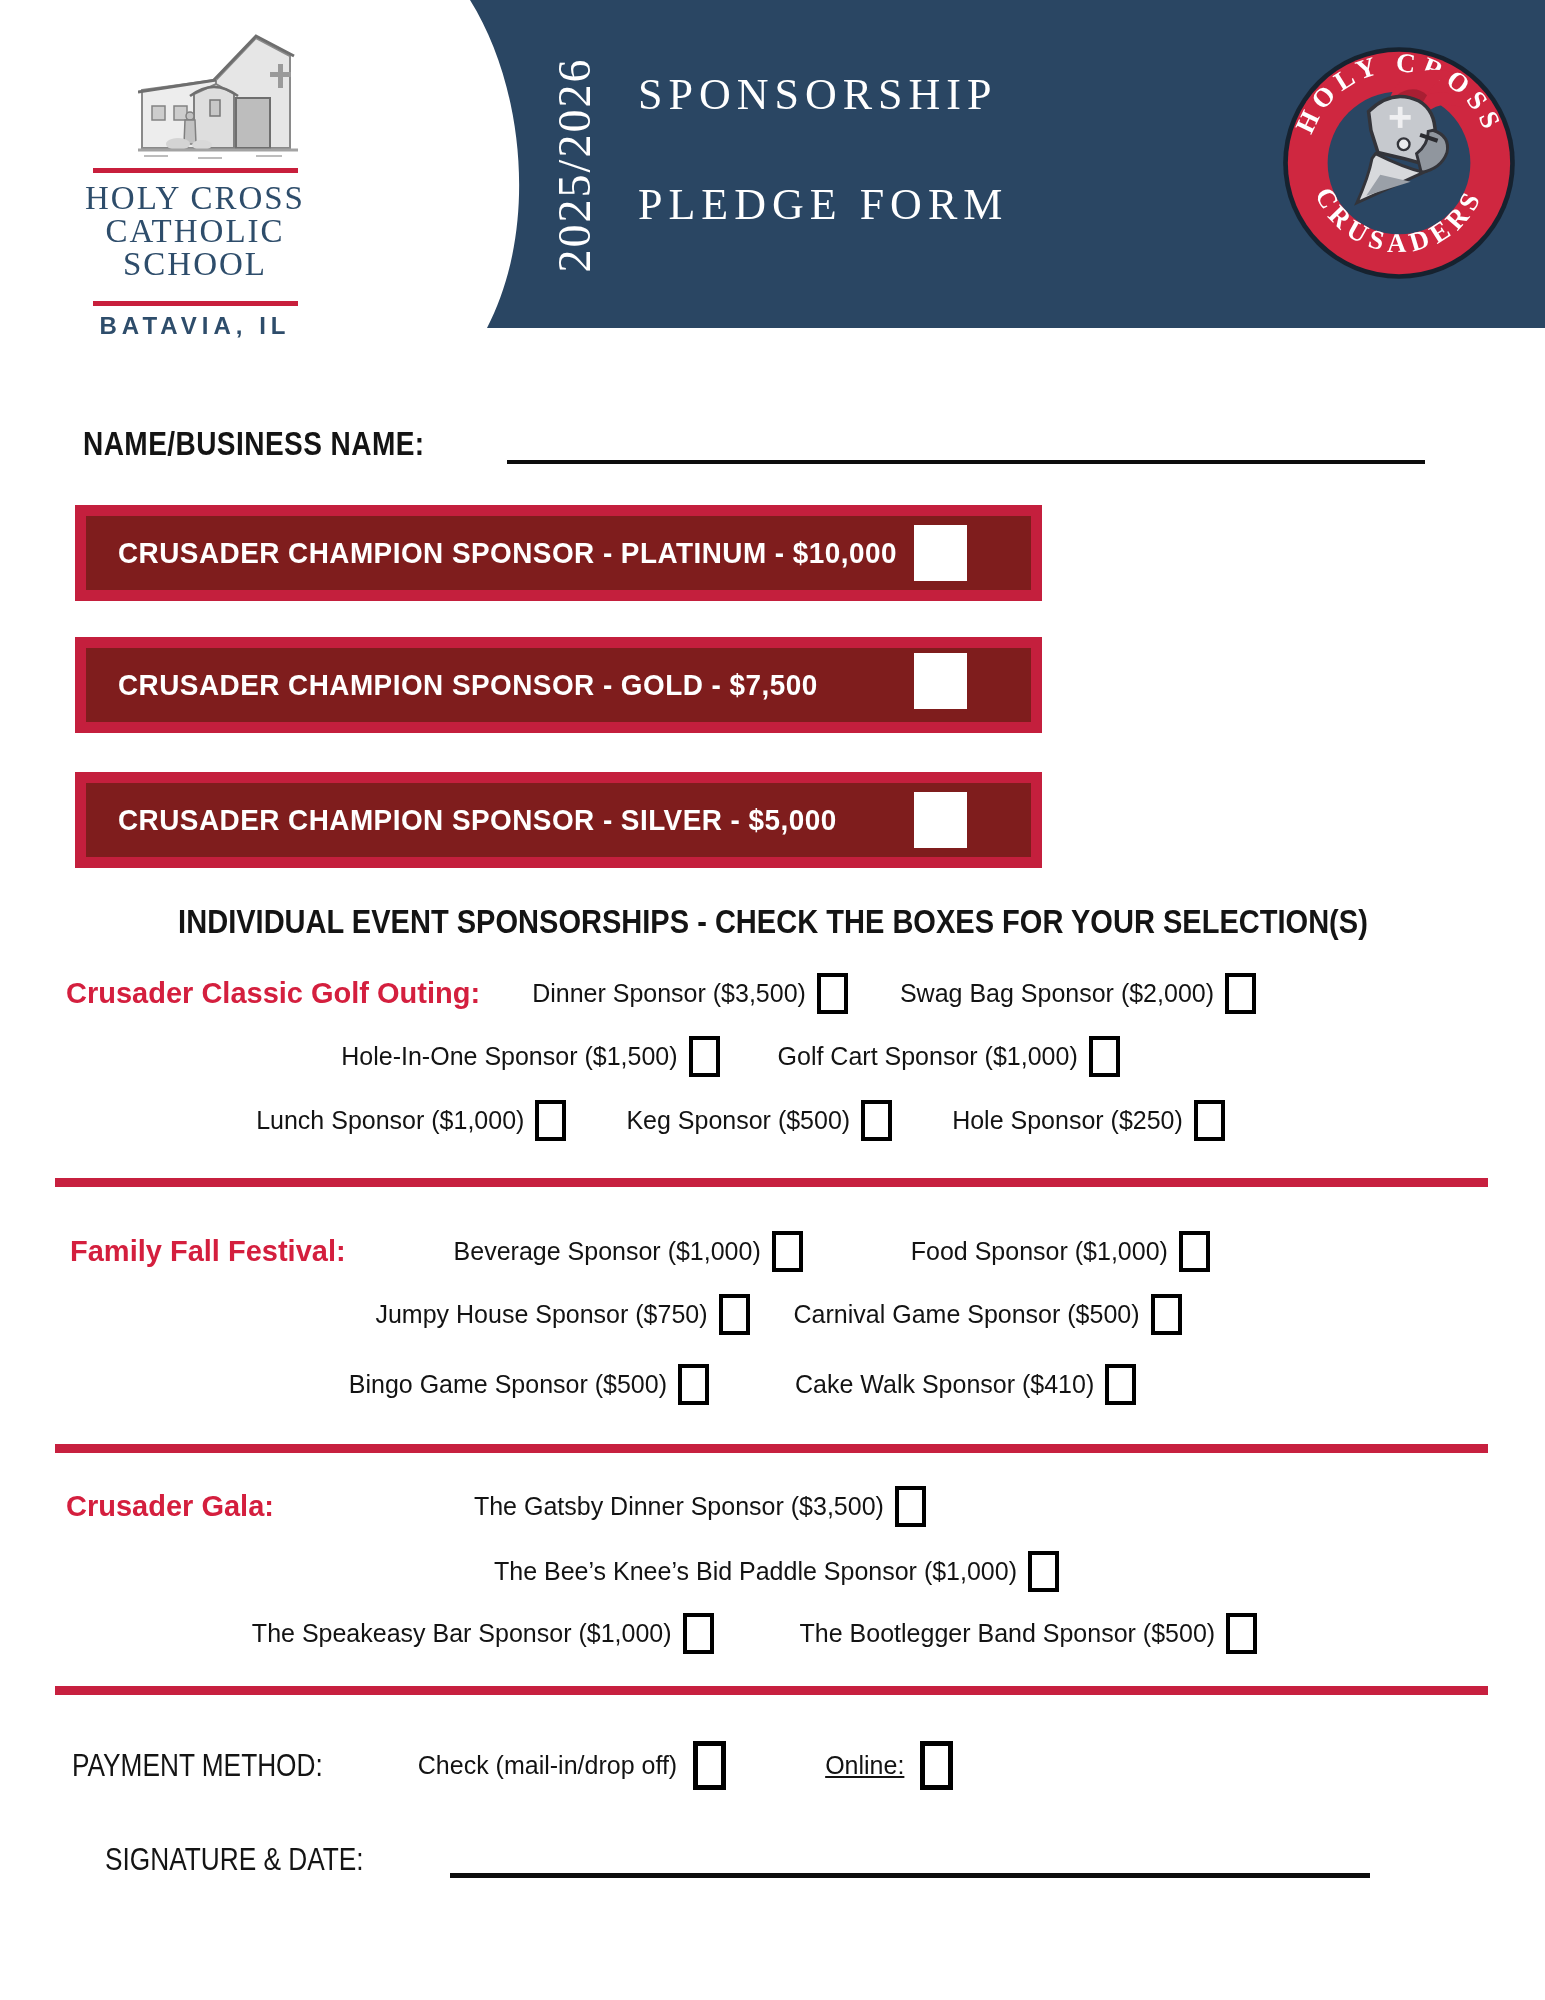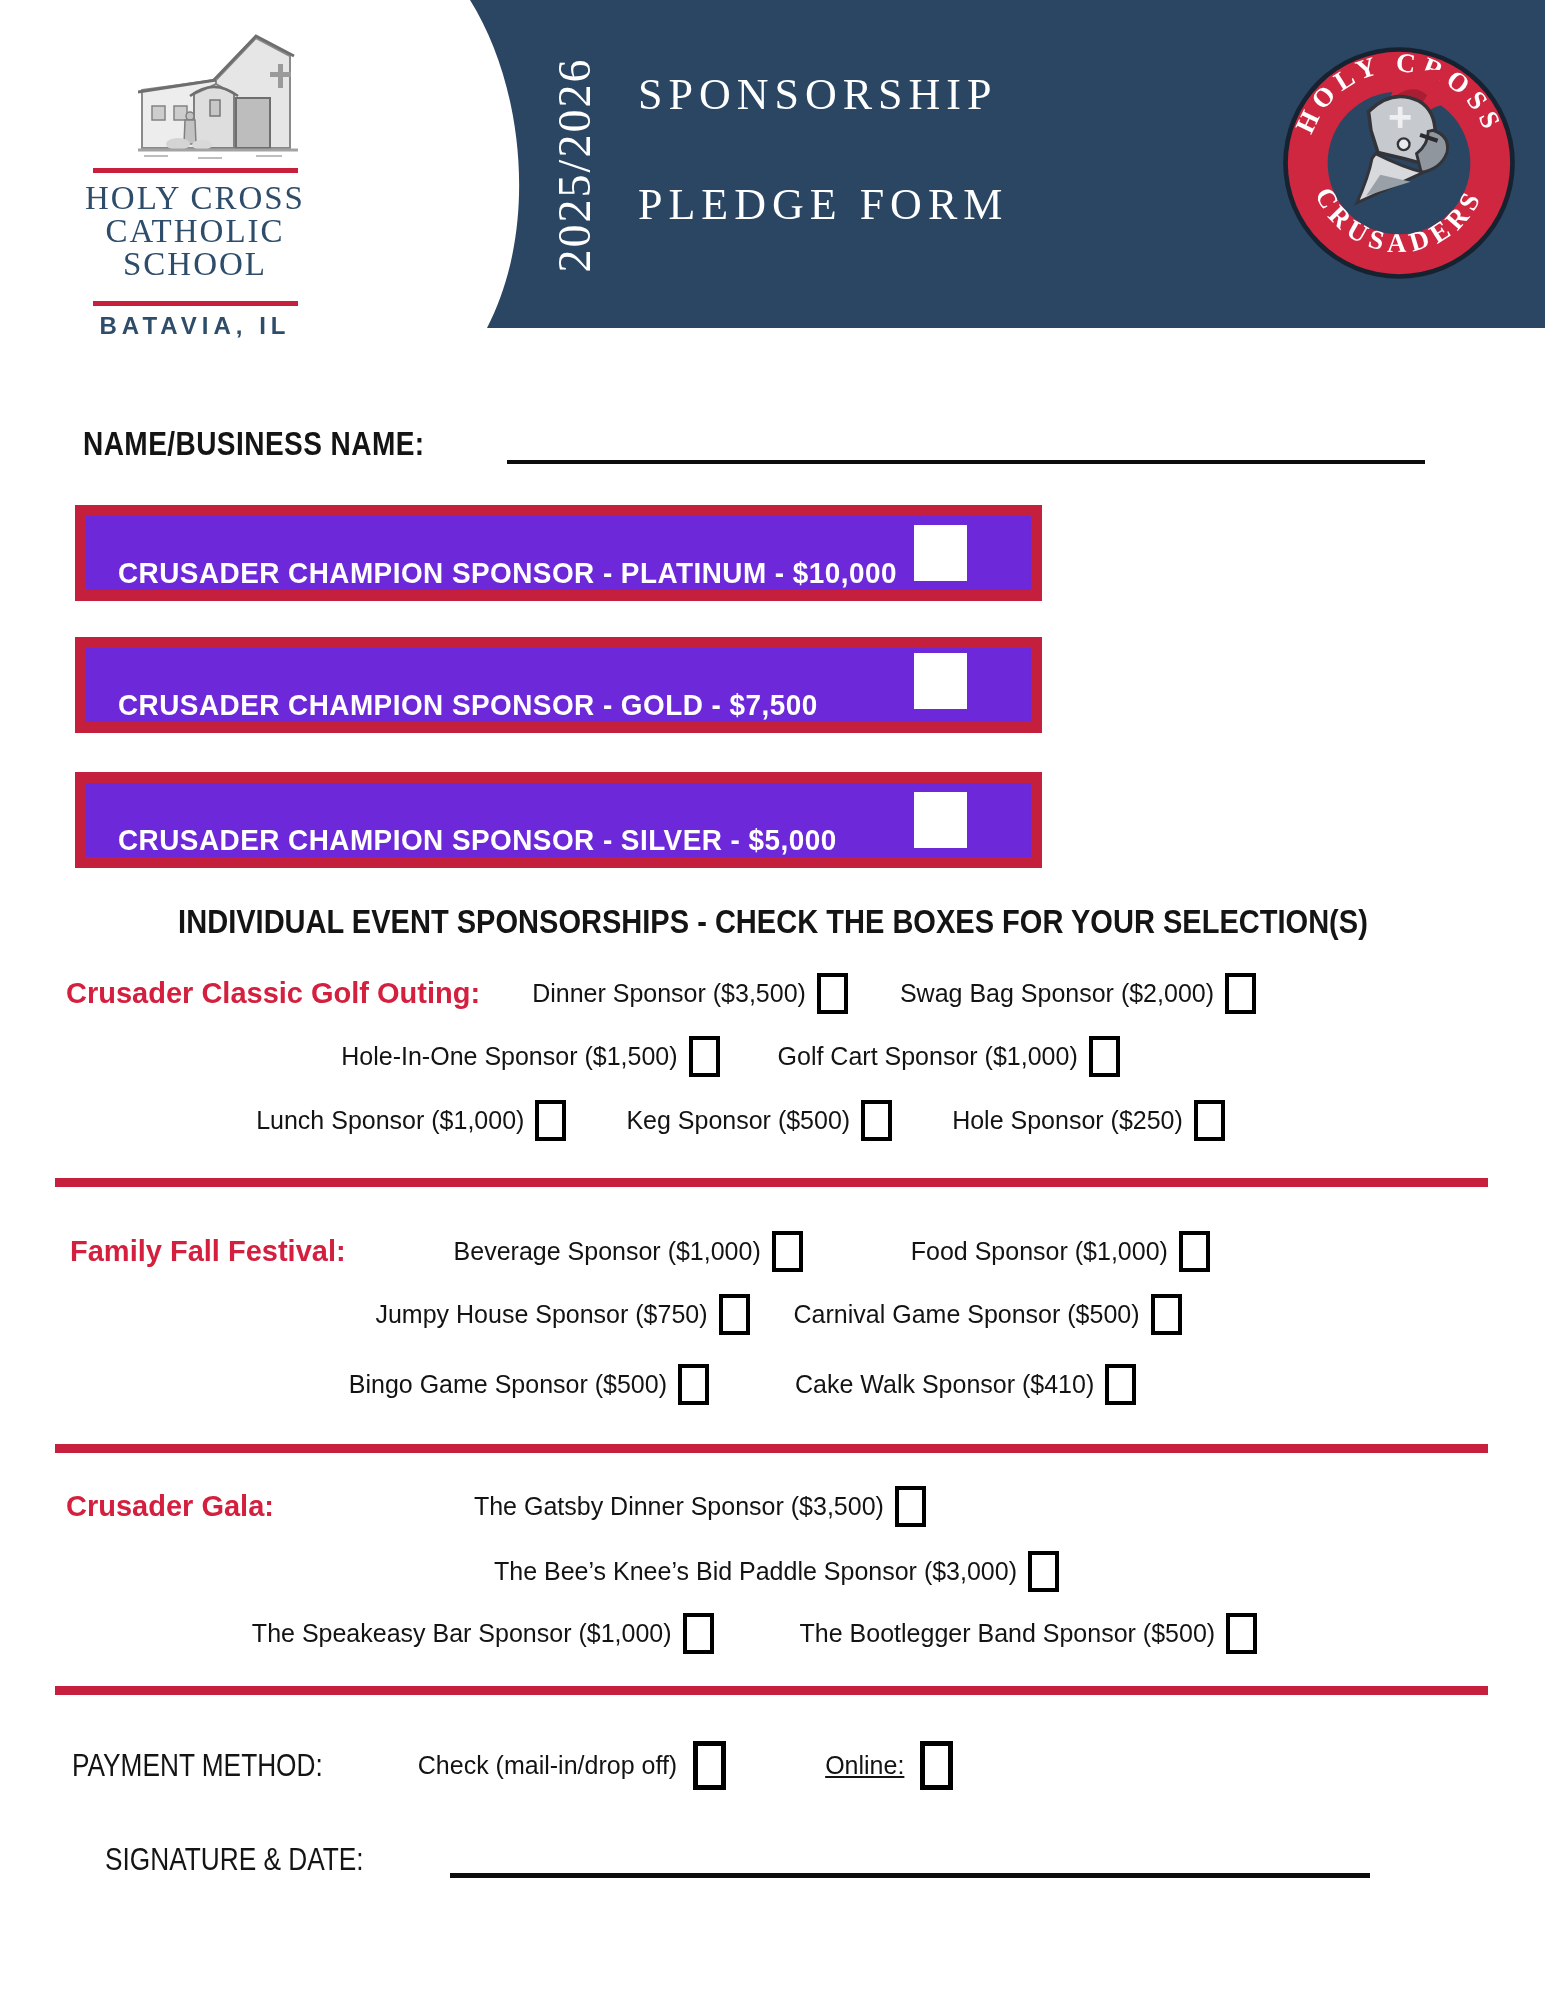--- a/index.html
+++ b/index.html
@@ -52,21 +52,21 @@
   .name-row { top:420px; align-items:center; padding:0 120px 0 83px; }
   .name-row .lbl { font-size:33px; margin-bottom:0; }
   .writeline { flex:1; border-bottom:4px solid #0d0d0d; margin-left:22px; height:40px; }
   .sig-row { top:1826px; height:52px; align-items:flex-end; padding:0 175px 0 105px; }
   .sig-row .writeline { border-bottom-width:5px; margin-left:30px; }
   .pay-lbl, .sig-lbl { font-size:32px; }
 
   
   .tier {
     position:absolute; left:75px; width:967px; height:96px;
-    border:11px solid #c41f3d; background:#6d28d9; display:flex; align-items:flex-end;
+    border:11px solid #c41f3d; background:#7f1d1d; display:flex; align-items:center;
     padding-left:32px;
   }
   .tier-label { display:inline-block; transform:scaleX(.93); transform-origin:left center;
                 color:#fff; font-size:30px; font-weight:700; letter-spacing:.5px; white-space:nowrap; }
   .tier-cb { position:absolute; left:828px; top:50%; transform:translateY(-50%);
              width:53px; height:56px; background:#fff; }
 
   
   .events-heading { top:898px; justify-content:center; font-size:33px; }
   .events-heading .inner { display:inline-block; transform:scaleX(.88); transform-origin:center; font-weight:800; white-space:nowrap; }
@@ -281,21 +281,21 @@
 
   <div class="row gala-1">
     <span class="sec-title">Crusader Gala:</span>
     <span class="item">
       <span>The Gatsby Dinner Sponsor ($3,500)</span>
       <span class="cb"></span>
     </span>
   </div>
   <div class="row gala-2">
     <span class="item">
-      <span>The Bee’s Knee’s Bid Paddle Sponsor ($3,000)</span>
+      <span>The Bee’s Knee’s Bid Paddle Sponsor ($1,000)</span>
       <span class="cb"></span>
     </span>
   </div>
   <div class="row gala-3">
     <span class="item">
       <span>The Speakeasy Bar Sponsor ($1,000)</span>
       <span class="cb"></span>
     </span>
     <span class="item">
       <span>The Bootlegger Band Sponsor ($500)</span>

